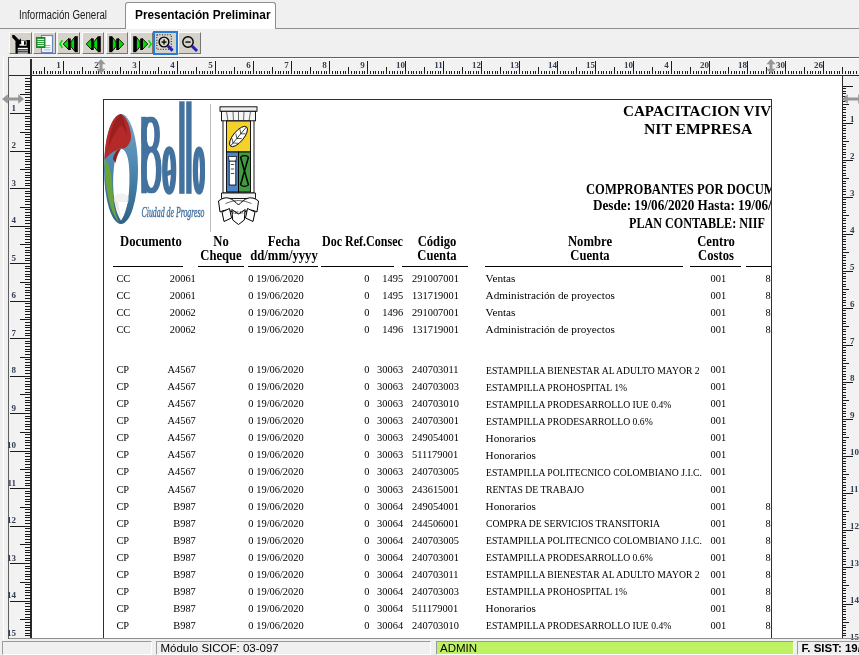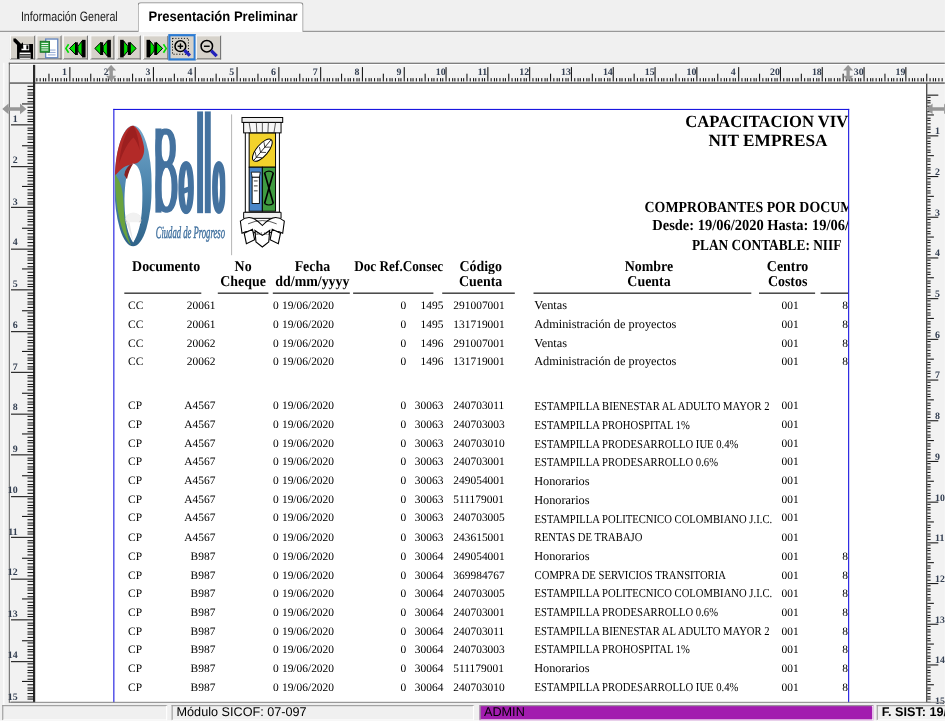--- a/index.html
+++ b/index.html
@@ -419,21 +419,21 @@
 <div style="position:absolute;left:430.60px;top:60.00px;width:16px;text-align:center;font:bold 9px 'Liberation Serif',serif;color:#333f52;">11</div>
 <div style="position:absolute;left:468.60px;top:60.00px;width:16px;text-align:center;font:bold 9px 'Liberation Serif',serif;color:#333f52;">12</div>
 <div style="position:absolute;left:506.60px;top:60.00px;width:16px;text-align:center;font:bold 9px 'Liberation Serif',serif;color:#333f52;">13</div>
 <div style="position:absolute;left:544.60px;top:60.00px;width:16px;text-align:center;font:bold 9px 'Liberation Serif',serif;color:#333f52;">14</div>
 <div style="position:absolute;left:582.60px;top:60.00px;width:16px;text-align:center;font:bold 9px 'Liberation Serif',serif;color:#333f52;">15</div>
 <div style="position:absolute;left:620.60px;top:60.00px;width:16px;text-align:center;font:bold 9px 'Liberation Serif',serif;color:#333f52;">10</div>
 <div style="position:absolute;left:658.60px;top:60.00px;width:16px;text-align:center;font:bold 9px 'Liberation Serif',serif;color:#333f52;">4</div>
 <div style="position:absolute;left:696.60px;top:60.00px;width:16px;text-align:center;font:bold 9px 'Liberation Serif',serif;color:#333f52;">20</div>
 <div style="position:absolute;left:734.60px;top:60.00px;width:16px;text-align:center;font:bold 9px 'Liberation Serif',serif;color:#333f52;">18</div>
 <div style="position:absolute;left:772.60px;top:60.00px;width:16px;text-align:center;font:bold 9px 'Liberation Serif',serif;color:#333f52;">30</div>
-<div style="position:absolute;left:810.60px;top:60.00px;width:16px;text-align:center;font:bold 9px 'Liberation Serif',serif;color:#333f52;">19</div>
+<div style="position:absolute;left:810.60px;top:60.00px;width:16px;text-align:center;font:bold 9px 'Liberation Serif',serif;color:#333f52;">26</div>
 <svg width="12" height="15" viewBox="0 0 12 15" style="position:absolute;left:95.3px;top:59.2px;">
     <path d="M6 0 L10.6 5.2 L7.5 5.2 L7.5 9.8 L10.6 9.8 L6 15 L1.4 9.8 L4.5 9.8 L4.5 5.2 L1.4 5.2 Z" fill="#979797"></path>
   </svg>
 <svg width="12" height="15" viewBox="0 0 12 15" style="position:absolute;left:765.2px;top:59.2px;">
     <path d="M6 0 L10.6 5.2 L7.5 5.2 L7.5 9.8 L10.6 9.8 L6 15 L1.4 9.8 L4.5 9.8 L4.5 5.2 L1.4 5.2 Z" fill="#979797"></path>
   </svg>
 <div style="position:absolute;left:24.70px;top:78.18px;width:6.10px;height:1.00px;background:#1a1a1a;"></div>
 <div style="position:absolute;left:24.70px;top:80.86px;width:6.10px;height:1.00px;background:#1a1a1a;"></div>
 <div style="position:absolute;left:24.70px;top:83.54px;width:6.10px;height:1.00px;background:#1a1a1a;"></div>
 <div style="position:absolute;left:24.70px;top:86.21px;width:6.10px;height:1.00px;background:#1a1a1a;"></div>
@@ -1095,21 +1095,21 @@
 <div style="position:absolute;left:308.6px;top:402.0px;font:10.4px 'Liberation Serif',serif;color:#000;white-space:nowrap;line-height:1;">249054001</div>
 <div style="position:absolute;left:382.1px;top:401.4px;font:11.2px 'Liberation Serif',serif;color:#000;white-space:nowrap;line-height:1;transform:scaleX(1);transform-origin:left top;">Honorarios</div>
 <div style="position:absolute;left:607.0px;top:402.0px;font:10.4px 'Liberation Serif',serif;color:#000;white-space:nowrap;line-height:1;">001</div>
 <div style="position:absolute;left:662.1px;top:402.0px;font:10.4px 'Liberation Serif',serif;color:#000;white-space:nowrap;line-height:1;">8</div>
 <div style="position:absolute;left:12.9px;top:419.1px;font:10.4px 'Liberation Serif',serif;color:#000;white-space:nowrap;line-height:1;">CP</div>
 <div style="position:absolute;left:32.3px;top:419.1px;width:60px;text-align:right;font:10.4px 'Liberation Serif',serif;color:#000;white-space:nowrap;line-height:1;">B987</div>
 <div style="position:absolute;left:119.9px;top:419.1px;width:30px;text-align:right;font:10.4px 'Liberation Serif',serif;color:#000;white-space:nowrap;line-height:1;">0</div>
 <div style="position:absolute;left:152.8px;top:419.1px;font:10.4px 'Liberation Serif',serif;color:#000;white-space:nowrap;line-height:1;">19/06/2020</div>
 <div style="position:absolute;left:235.9px;top:419.1px;width:30px;text-align:right;font:10.4px 'Liberation Serif',serif;color:#000;white-space:nowrap;line-height:1;">0</div>
 <div style="position:absolute;left:259.6px;top:419.1px;width:40px;text-align:right;font:10.4px 'Liberation Serif',serif;color:#000;white-space:nowrap;line-height:1;">30064</div>
-<div style="position:absolute;left:308.6px;top:419.1px;font:10.4px 'Liberation Serif',serif;color:#000;white-space:nowrap;line-height:1;">369984767</div>
+<div style="position:absolute;left:308.6px;top:419.1px;font:10.4px 'Liberation Serif',serif;color:#000;white-space:nowrap;line-height:1;">244506001</div>
 <div style="position:absolute;left:382.1px;top:418.4px;font:11px 'Liberation Serif',serif;color:#000;white-space:nowrap;line-height:1;transform:scaleX(0.88);transform-origin:left top;">COMPRA DE SERVICIOS TRANSITORIA</div>
 <div style="position:absolute;left:607.0px;top:419.1px;font:10.4px 'Liberation Serif',serif;color:#000;white-space:nowrap;line-height:1;">001</div>
 <div style="position:absolute;left:662.1px;top:419.1px;font:10.4px 'Liberation Serif',serif;color:#000;white-space:nowrap;line-height:1;">8</div>
 <div style="position:absolute;left:12.9px;top:436.1px;font:10.4px 'Liberation Serif',serif;color:#000;white-space:nowrap;line-height:1;">CP</div>
 <div style="position:absolute;left:32.3px;top:436.1px;width:60px;text-align:right;font:10.4px 'Liberation Serif',serif;color:#000;white-space:nowrap;line-height:1;">B987</div>
 <div style="position:absolute;left:119.9px;top:436.1px;width:30px;text-align:right;font:10.4px 'Liberation Serif',serif;color:#000;white-space:nowrap;line-height:1;">0</div>
 <div style="position:absolute;left:152.8px;top:436.1px;font:10.4px 'Liberation Serif',serif;color:#000;white-space:nowrap;line-height:1;">19/06/2020</div>
 <div style="position:absolute;left:235.9px;top:436.1px;width:30px;text-align:right;font:10.4px 'Liberation Serif',serif;color:#000;white-space:nowrap;line-height:1;">0</div>
 <div style="position:absolute;left:259.6px;top:436.1px;width:40px;text-align:right;font:10.4px 'Liberation Serif',serif;color:#000;white-space:nowrap;line-height:1;">30064</div>
 <div style="position:absolute;left:308.6px;top:436.1px;font:10.4px 'Liberation Serif',serif;color:#000;white-space:nowrap;line-height:1;">240703005</div>
@@ -1162,14 +1162,14 @@
 <div style="position:absolute;left:152.8px;top:521.3px;font:10.4px 'Liberation Serif',serif;color:#000;white-space:nowrap;line-height:1;">19/06/2020</div>
 <div style="position:absolute;left:235.9px;top:521.3px;width:30px;text-align:right;font:10.4px 'Liberation Serif',serif;color:#000;white-space:nowrap;line-height:1;">0</div>
 <div style="position:absolute;left:259.6px;top:521.3px;width:40px;text-align:right;font:10.4px 'Liberation Serif',serif;color:#000;white-space:nowrap;line-height:1;">30064</div>
 <div style="position:absolute;left:308.6px;top:521.3px;font:10.4px 'Liberation Serif',serif;color:#000;white-space:nowrap;line-height:1;">240703010</div>
 <div style="position:absolute;left:382.1px;top:520.7px;font:11px 'Liberation Serif',serif;color:#000;white-space:nowrap;line-height:1;transform:scaleX(0.88);transform-origin:left top;">ESTAMPILLA PRODESARROLLO IUE 0.4%</div>
 <div style="position:absolute;left:607.0px;top:521.3px;font:10.4px 'Liberation Serif',serif;color:#000;white-space:nowrap;line-height:1;">001</div>
 <div style="position:absolute;left:662.1px;top:521.3px;font:10.4px 'Liberation Serif',serif;color:#000;white-space:nowrap;line-height:1;">8</div>
 </div>
 <div style="position:absolute;left:9px;top:638px;width:850px;height:1.2px;background:#8e8e8e;"></div>
 <div style="position:absolute;left:2px;top:640.5px;width:149.5px;height:14px;background:#f0f0f0;border-top:1px solid #9b9b9b;border-left:1px solid #9b9b9b;border-right:1px solid #fff;border-bottom:1px solid #fff;box-sizing:border-box;font:11.5px 'Liberation Sans',sans-serif;color:#000;padding:0.5px 0 0 3.5px;white-space:nowrap;overflow:hidden;"></div>
-<div style="position:absolute;left:156px;top:640.5px;width:275.2px;height:14px;background:#f0f0f0;border-top:1px solid #9b9b9b;border-left:1px solid #9b9b9b;border-right:1px solid #fff;border-bottom:1px solid #fff;box-sizing:border-box;font:11.5px 'Liberation Sans',sans-serif;color:#000;padding:0.5px 0 0 3.5px;white-space:nowrap;overflow:hidden;">Módulo SICOF: 07-097</div>
-<div style="position:absolute;left:435.5px;top:640.5px;width:358.0px;height:14px;background:#a21caf;border-top:1px solid #9b9b9b;border-left:1px solid #9b9b9b;border-right:1px solid #fff;border-bottom:1px solid #fff;box-sizing:border-box;font:11.5px 'Liberation Sans',sans-serif;color:#000;padding:0.5px 0 0 3.5px;white-space:nowrap;overflow:hidden;">ADMIN</div>
+<div style="position:absolute;left:156px;top:640.5px;width:275.2px;height:14px;background:#f0f0f0;border-top:1px solid #9b9b9b;border-left:1px solid #9b9b9b;border-right:1px solid #fff;border-bottom:1px solid #fff;box-sizing:border-box;font:11.5px 'Liberation Sans',sans-serif;color:#000;padding:0.5px 0 0 3.5px;white-space:nowrap;overflow:hidden;">Módulo SICOF: 03-097</div>
+<div style="position:absolute;left:435.5px;top:640.5px;width:358.0px;height:14px;background:#bef264;border-top:1px solid #9b9b9b;border-left:1px solid #9b9b9b;border-right:1px solid #fff;border-bottom:1px solid #fff;box-sizing:border-box;font:11.5px 'Liberation Sans',sans-serif;color:#000;padding:0.5px 0 0 3.5px;white-space:nowrap;overflow:hidden;">ADMIN</div>
 <div style="position:absolute;left:797px;top:640.5px;width:64px;height:14px;background:#f0f0f0;border-top:1px solid #9b9b9b;border-left:1px solid #9b9b9b;border-right:1px solid #fff;border-bottom:1px solid #fff;box-sizing:border-box;font:bold 11.5px 'Liberation Sans',sans-serif;color:#000;padding:0.5px 0 0 3.5px;white-space:nowrap;overflow:hidden;">F. SIST: 19/06/2020</div>
 </body></html>

